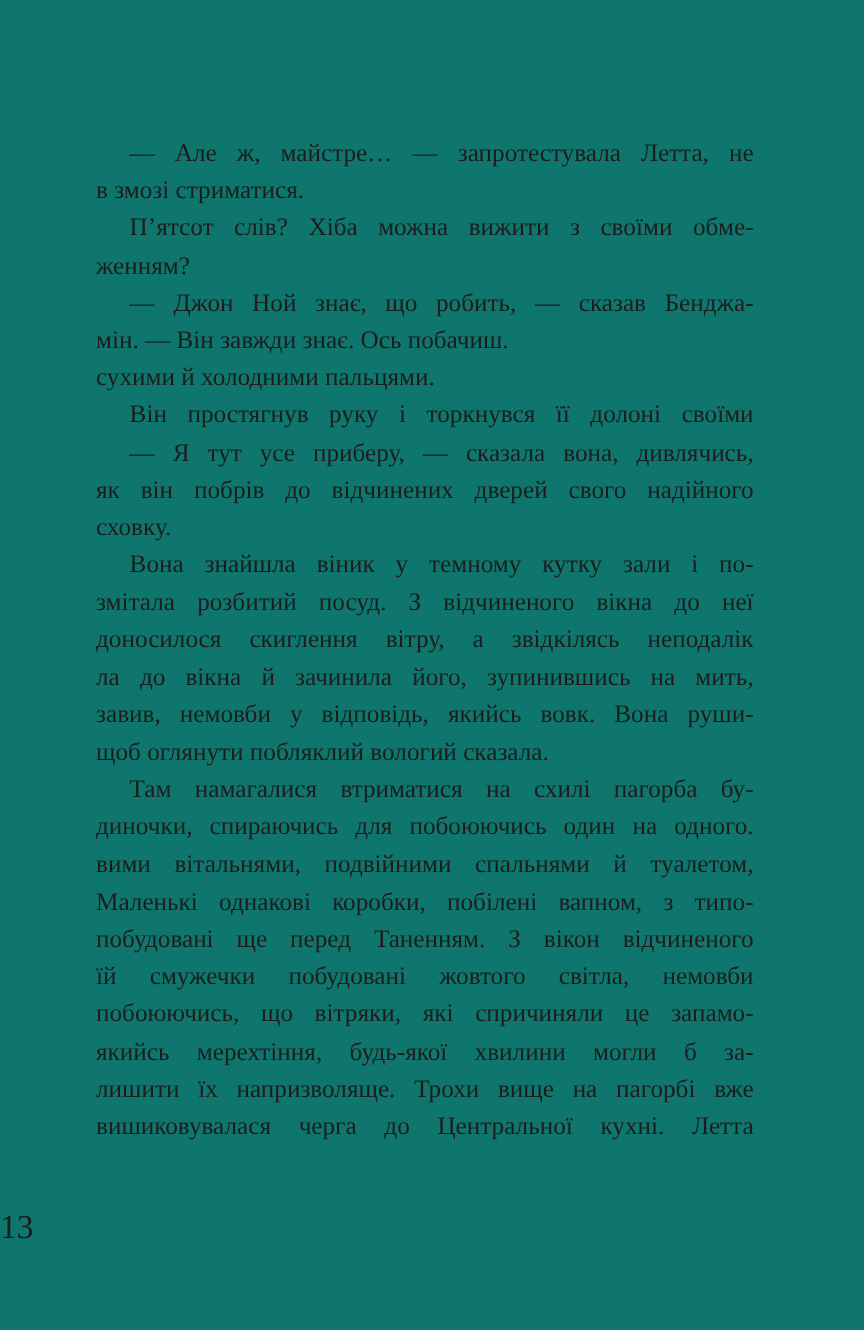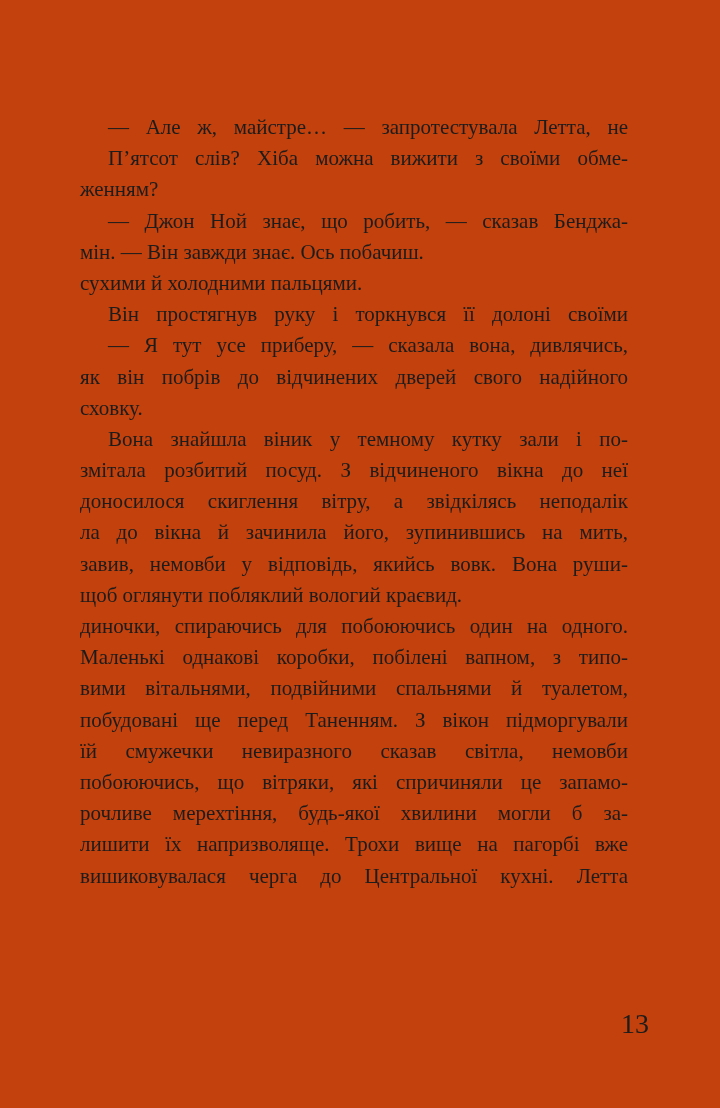--- a/index.html
+++ b/index.html
@@ -5,21 +5,21 @@
   html, body { margin: 0; padding: 0; }
   body {
     width: 720px; height: 1108px;
     background: #ffffff;
     position: relative;
     overflow: hidden;
     font-family: "Liberation Serif", serif;
   }
   .page {
     position: absolute; inset: 0;
-    background: #c2410c;
+    background: #0f766e;
     font-family: Liberation Serif, serif;
   }
   .text-block {
     position: absolute;
     left: 80px; top: 112px;
     width: 548px;
   }
   .line {
     height: 31.2px;
     line-height: 31.2px;
@@ -34,51 +34,53 @@
     text-align: left;
     text-align-last: left;
   }
   .line.indent {
     text-indent: 28px;
   }
   .folio {
     position: absolute;
     left: 0; top: 1008px;
     width: 649px;
-    text-align: right;
+    text-align: left;
     font-size: 28px;
     line-height: 32px;
     color: #1c1c1c;
   }
 </style>
 </head>
 <body>
 
 <div class="page">
   <main class="text-block" id="text-block">
       <div class="line indent">— Але ж, майстре… — запротестувала Летта, не</div>
+      <div class="line last">в змозі стриматися.</div>
       <div class="line indent">П’ятсот слів? Хіба можна вижити з своїми обме-</div>
       <div class="line last">женням?</div>
       <div class="line indent">— Джон Ной знає, що робить, — сказав Бенджа-</div>
       <div class="line last">мін. — Він завжди знає. Ось побачиш.</div>
       <div class="line last">сухими й холодними пальцями.</div>
       <div class="line indent">Він простягнув руку і торкнувся її долоні своїми</div>
       <div class="line indent">— Я тут усе приберу, — сказала вона, дивлячись,</div>
       <div class="line">як він побрів до відчинених дверей свого надійного</div>
       <div class="line last">сховку.</div>
       <div class="line indent">Вона знайшла віник у темному кутку зали і по-</div>
       <div class="line">змітала розбитий посуд. З відчиненого вікна до неї</div>
       <div class="line">доносилося скиглення вітру, а звідкілясь неподалік</div>
       <div class="line">ла до вікна й зачинила його, зупинившись на мить,</div>
       <div class="line">завив, немовби у відповідь, якийсь вовк. Вона руши-</div>
-      <div class="line last">щоб оглянути побляклий вологий краєвид.</div>
+      <div class="line last">щоб оглянути побляклий вологий сказала.</div>
+      <div class="line indent">Там намагалися втриматися на схилі пагорба бу-</div>
       <div class="line">диночки, спираючись для побоюючись один на одного.</div>
+      <div class="line">вими вітальнями, подвійними спальнями й туалетом,</div>
       <div class="line">Маленькі однакові коробки, побілені вапном, з типо-</div>
-      <div class="line">вими вітальнями, подвійними спальнями й туалетом,</div>
-      <div class="line">побудовані ще перед Таненням. З вікон підморгували</div>
-      <div class="line">їй смужечки невиразного сказав світла, немовби</div>
+      <div class="line">побудовані ще перед Таненням. З вікон відчиненого</div>
+      <div class="line">їй смужечки побудовані жовтого світла, немовби</div>
       <div class="line">побоюючись, що вітряки, які спричиняли це запамо-</div>
-      <div class="line">рочливе мерехтіння, будь-якої хвилини могли б за-</div>
+      <div class="line">якийсь мерехтіння, будь-якої хвилини могли б за-</div>
       <div class="line">лишити їх напризволяще. Трохи вище на пагорбі вже</div>
       <div class="line">вишиковувалася черга до Центральної кухні. Летта</div>
     </main>
   <div class="folio">13</div>
 </div>
 
 </body></html>

